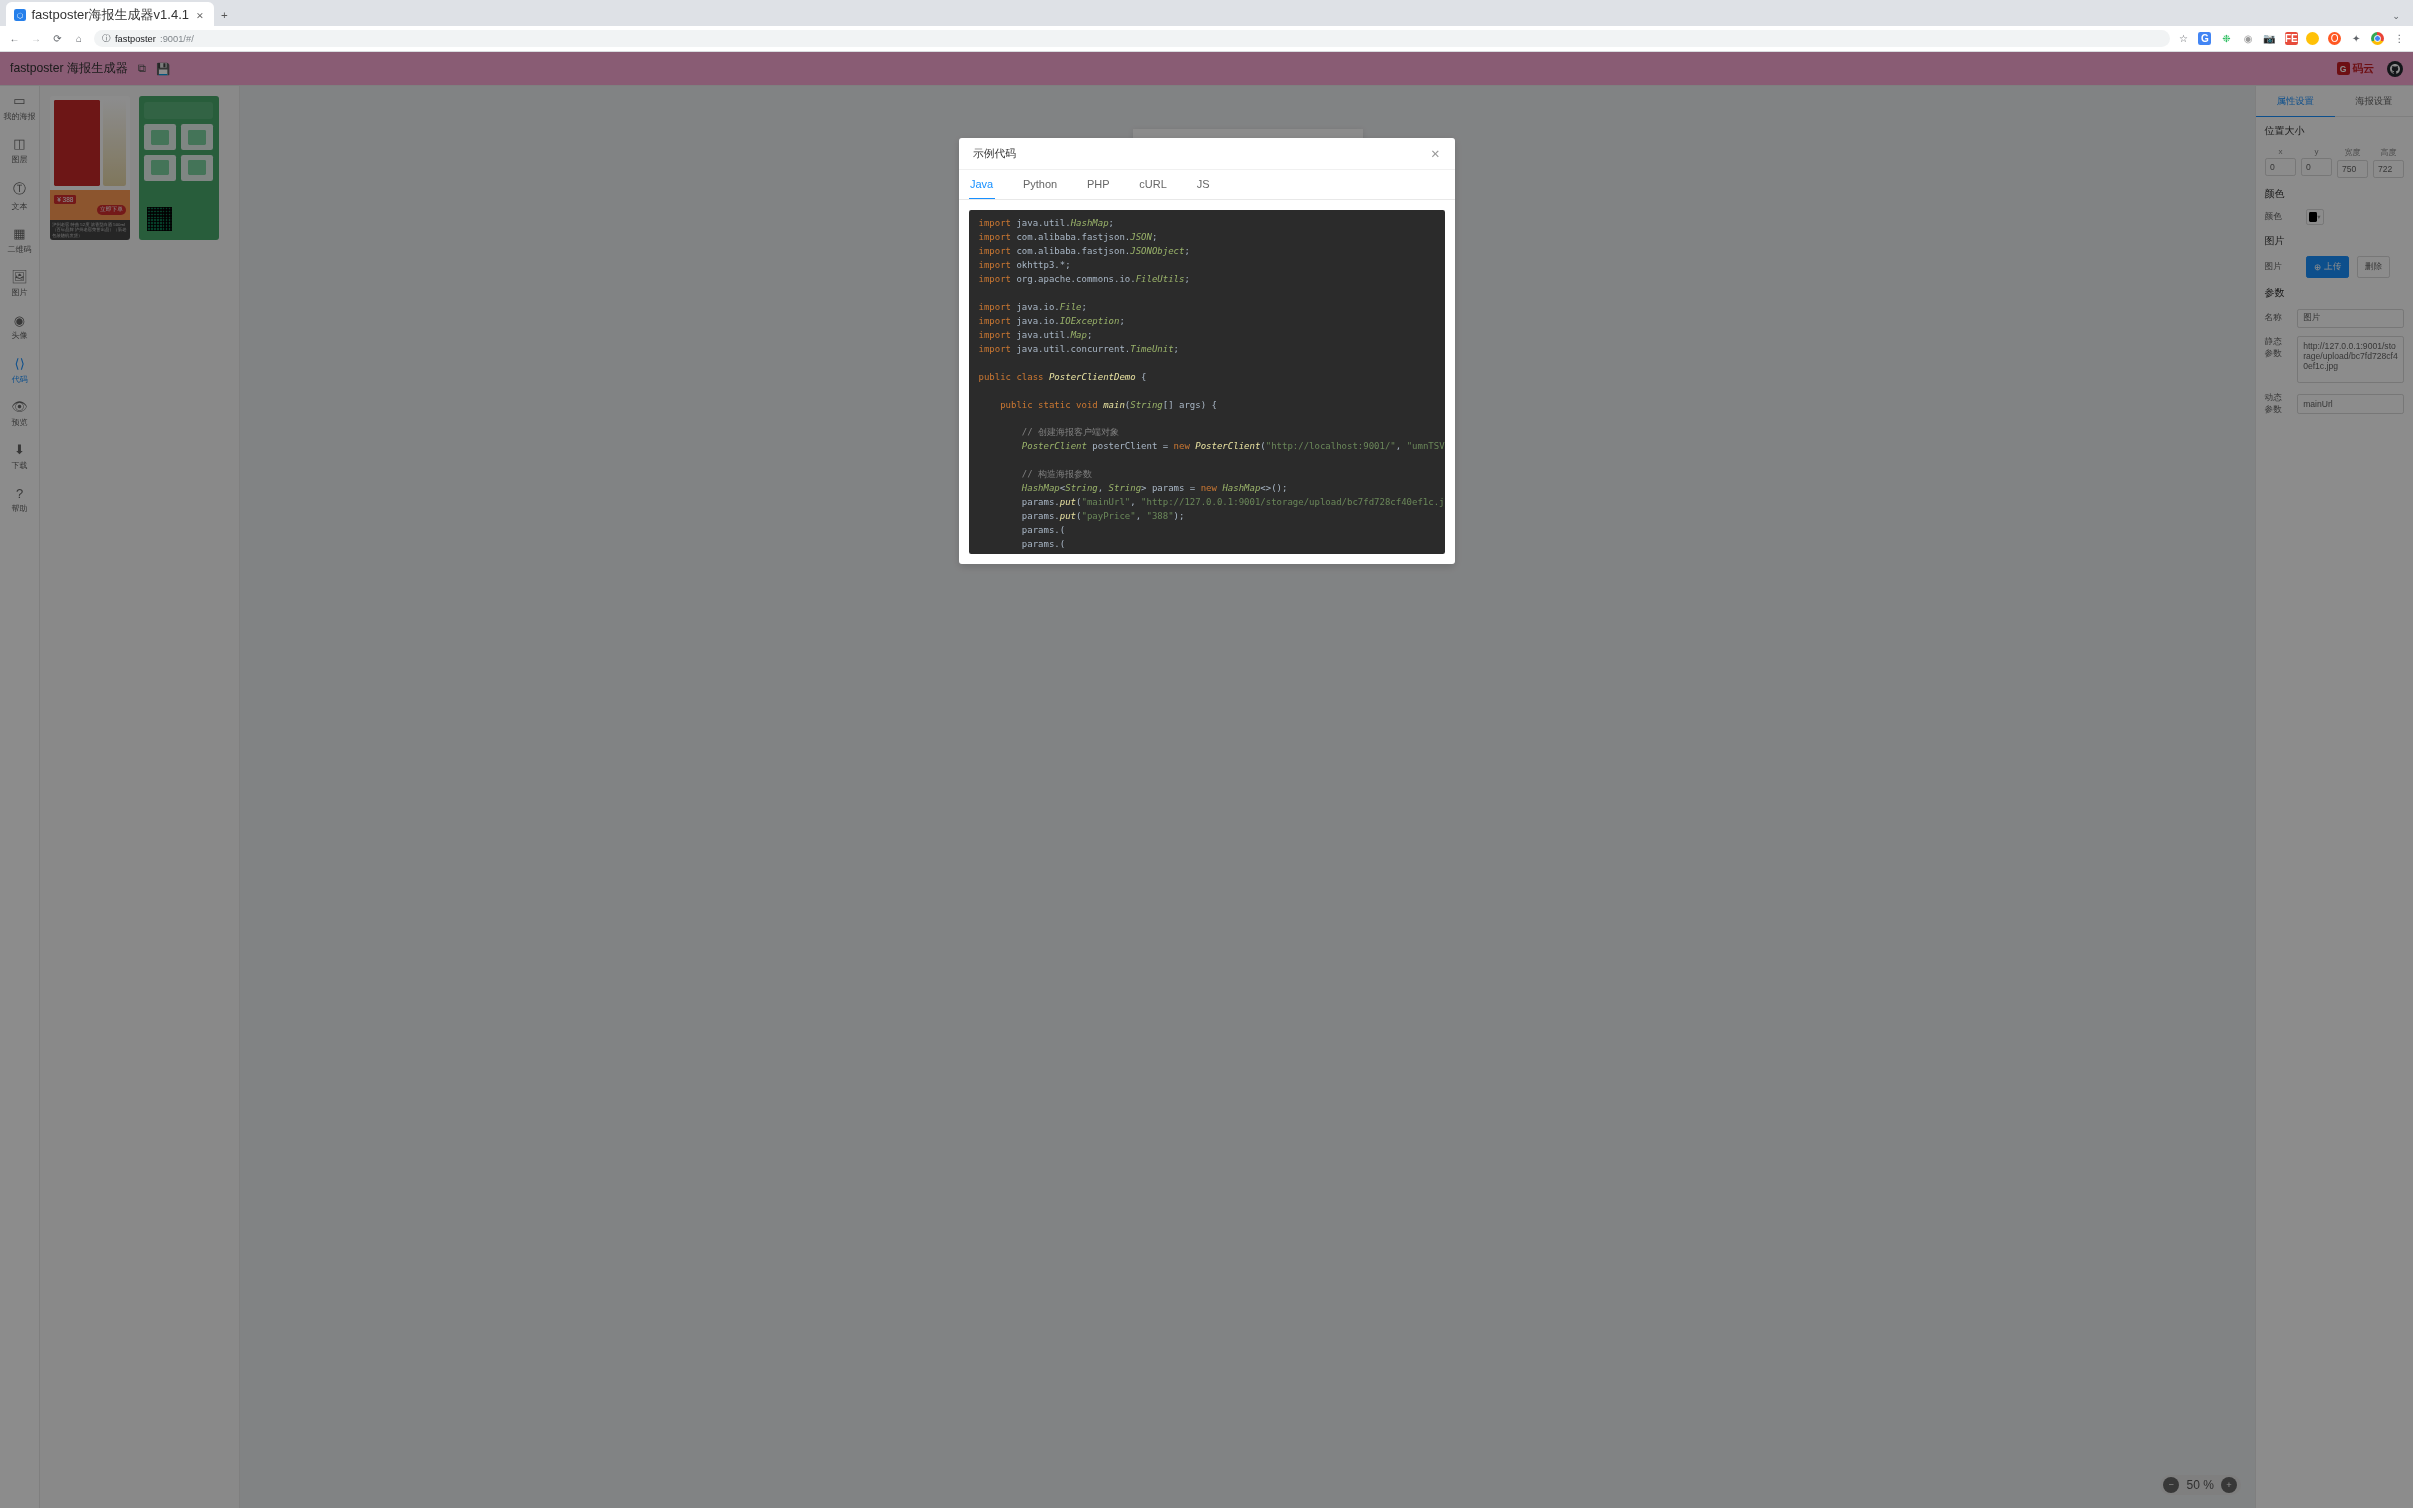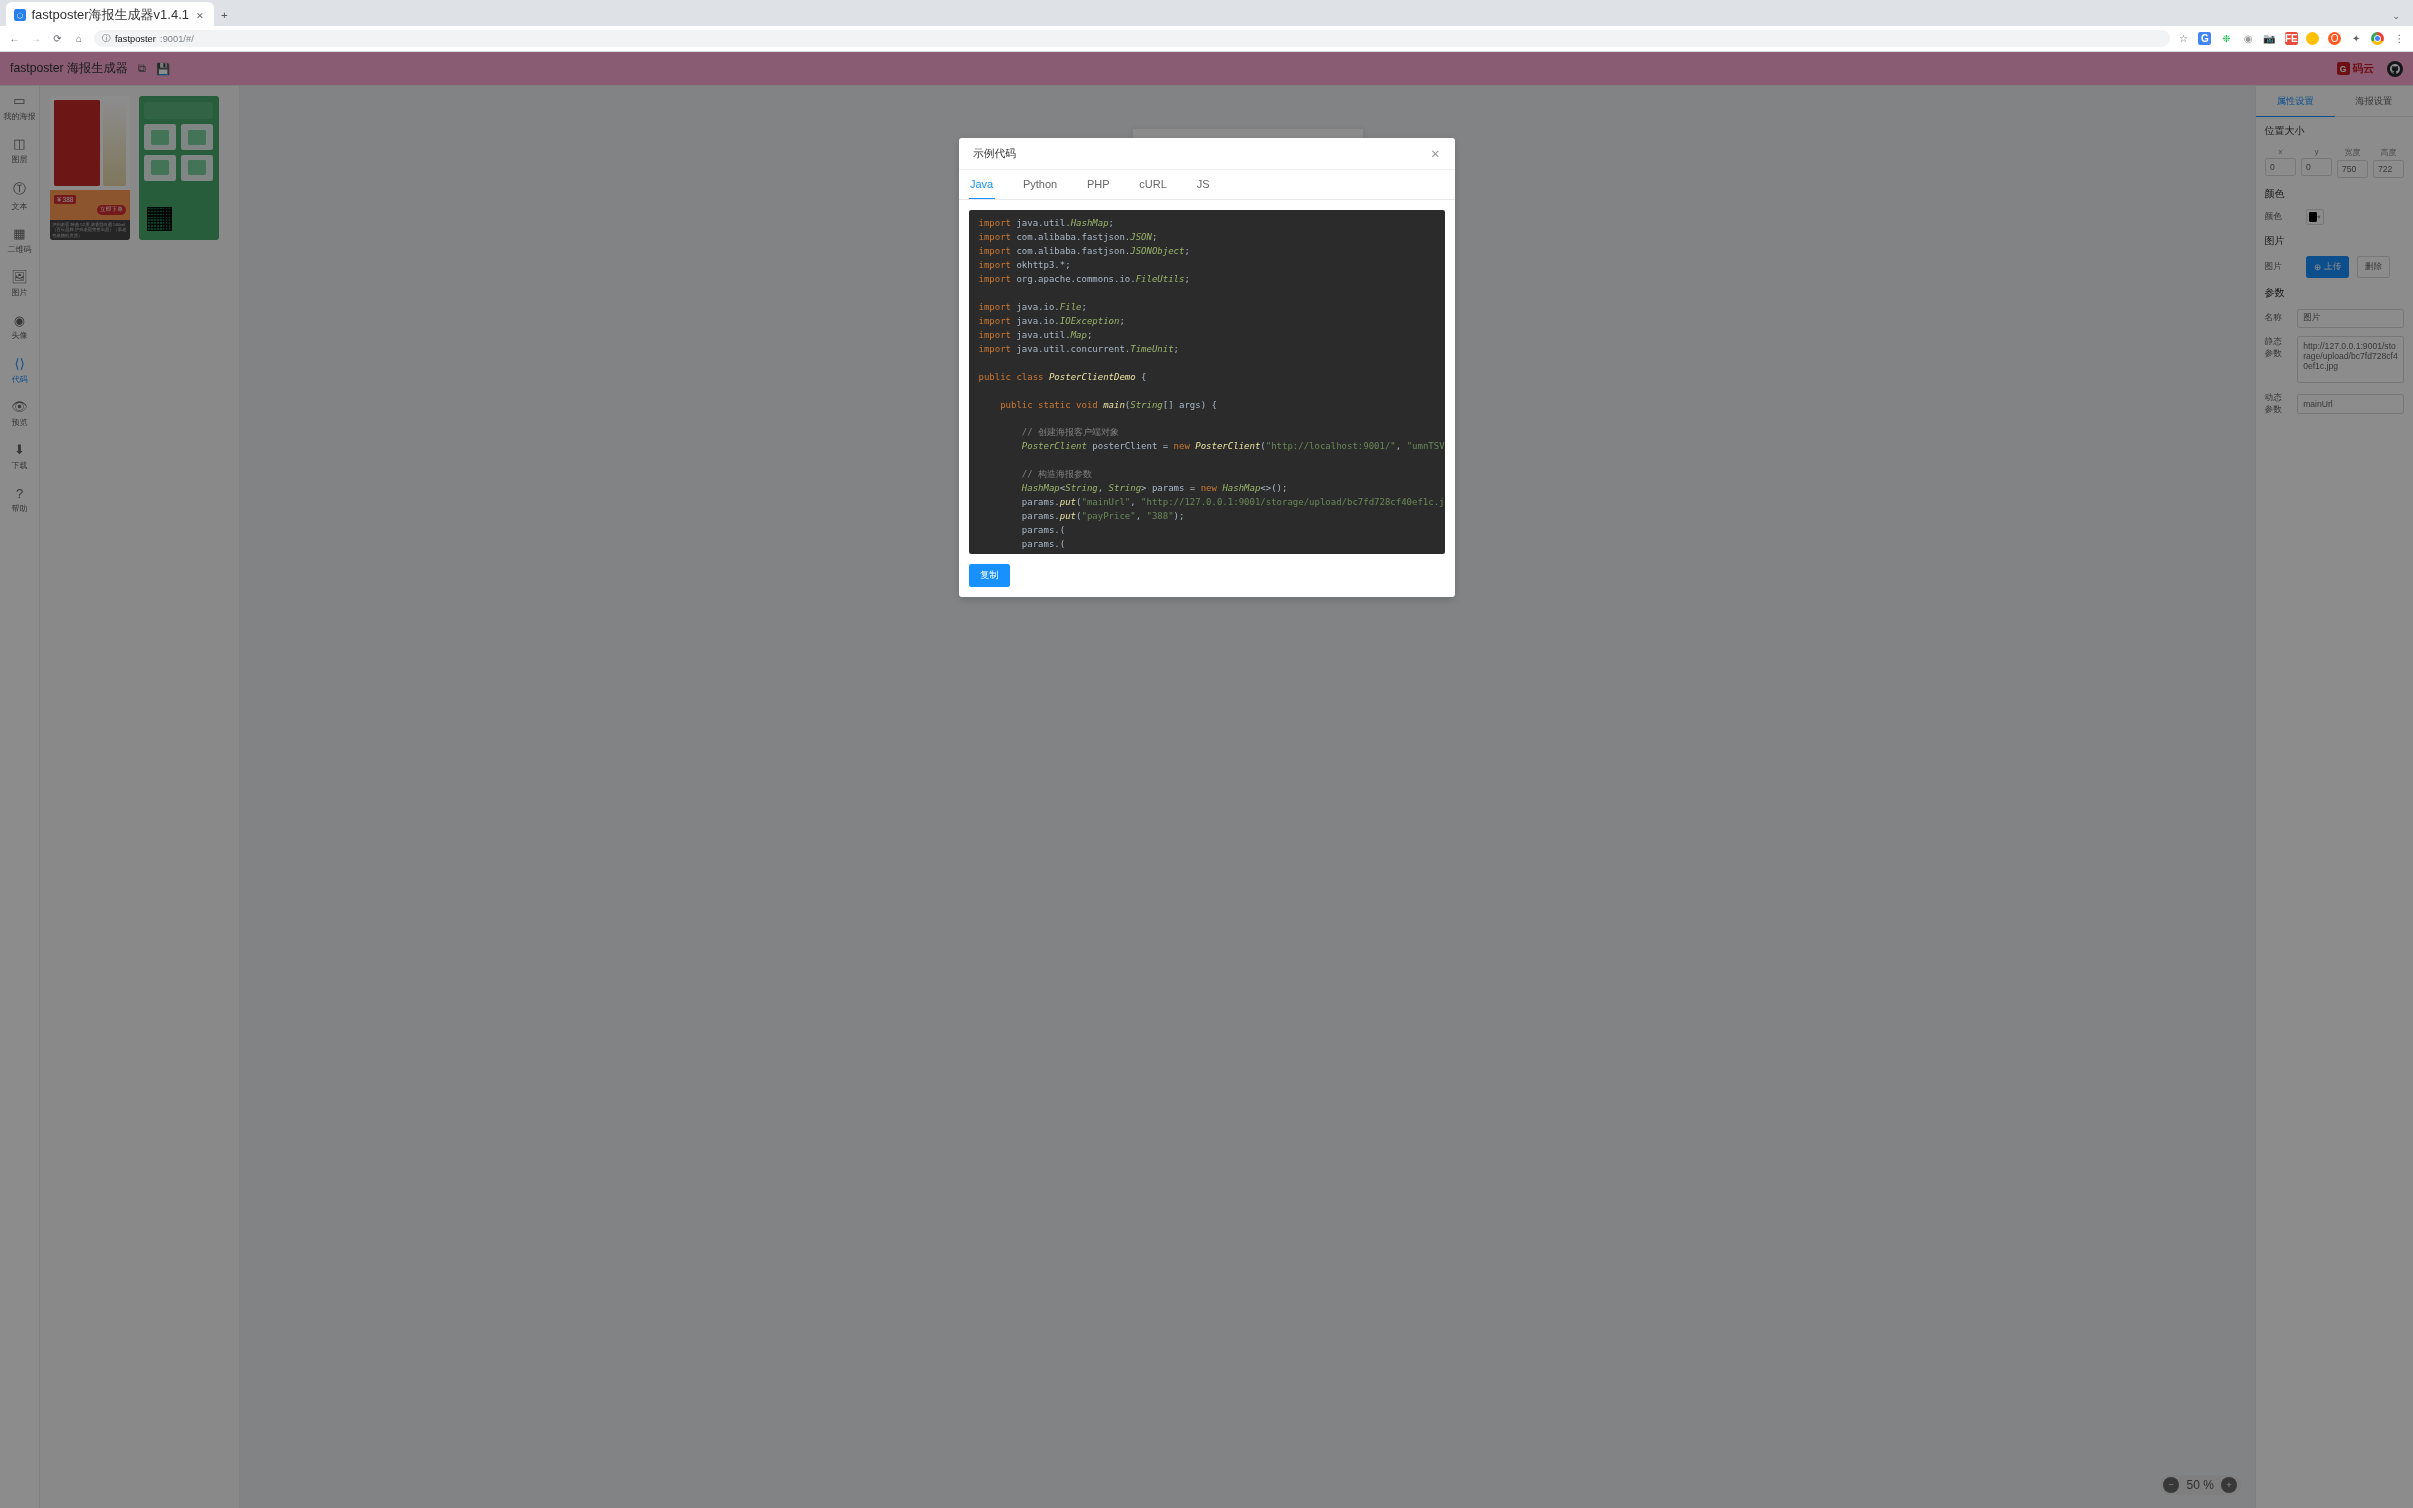--- a/index.html
+++ b/index.html
@@ -349,18 +349,15 @@
         <span class="cm">// 构造海报参数</span>
         <span class="cls">HashMap</span>&lt;<span class="cls">String</span>, <span class="cls">String</span>&gt; params = <span class="kw">new</span> <span class="cls">HashMap</span>&lt;&gt;();
         params.<span class="fn">put</span>(<span class="str">"mainUrl"</span><span>, </span><span class="str">"http://127.0.0.1:9001/storage/upload/bc7fd728cf40ef1c.jpg"</span>
         params.<span class="fn">put</span>(<span class="str">"payPrice"</span><span>, </span><span class="str">"388"</span><span>);</span>
         params.(
         params.(
         params.(
 
         </div>
     </div>
-    <div class="modal-ftr">
-      <button class="copy-btn">复制</button>
-    </div>
   </div>
 </div>
 
 
 </body></html>

